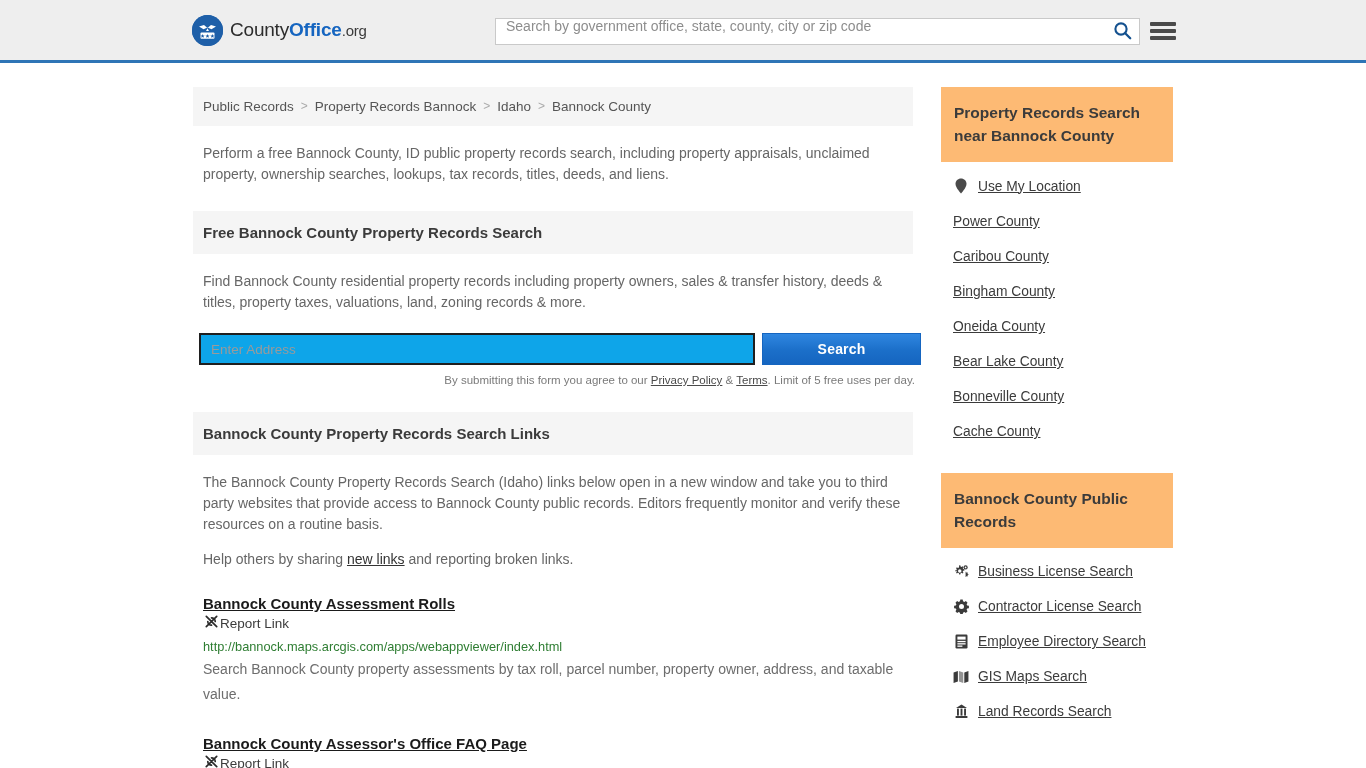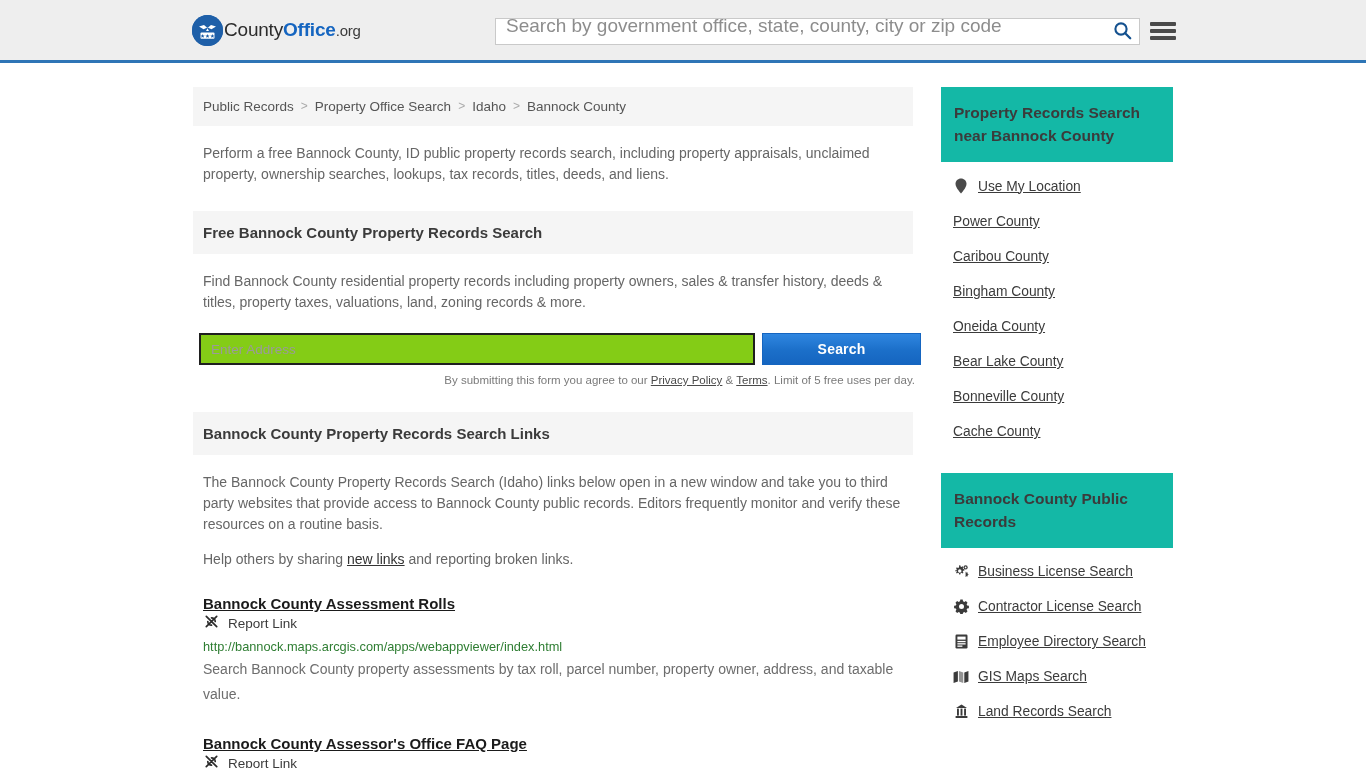--- a/index.html
+++ b/index.html
@@ -18,21 +18,21 @@
     height: 63px;
     background: #eeeeee;
     border-bottom: 3px solid #2e75b6;
     display: flex;
     align-items: center;
   }
   .logo-wrap {
     display: flex;
     align-items: center;
     margin-left: 192px;
-    gap: 1px;
+    gap: 7px;
     text-decoration: none;
   }
   .logo-mark {
     width: 31px; height: 31px;
     border-radius: 50%;
     background: #1e5fa8;
     position: relative;
     flex: 0 0 auto;
     display: block;
   }
@@ -58,21 +58,21 @@
     border: 1px solid #c9c9c9;
     display: flex;
     align-items: center;
   }
   .search-shell input {
     flex: 1;
     border: 0;
     outline: 0;
     background: transparent;
     font-family: "Liberation Sans", sans-serif;
-    font-size: 19px;
+    font-size: 14px;
     color: #333;
     padding: 0 8px 11px 10px;
     height: 100%;
   }
   .search-shell input::placeholder { color: #8d8d8d; }
   .hdr-search-btn {
     width: 34px; height: 100%;
     border: 0; background: transparent;
     cursor: pointer;
     display: flex; align-items: center; justify-content: center;
@@ -162,21 +162,21 @@
   }
   .addr-input {
     width: 575px;
     height: 32px;
     border: 2px solid #1f1f1f;
     font-family: "Liberation Sans", sans-serif;
     font-size: 13.5px;
     color: #333;
     padding: 0 10px;
     outline: none;
-    background: #84cc16;
+    background: #0ea5e9;
   }
   .addr-input::placeholder { color: #9a9a9a; }
   .search-submit {
     width: 164px;
     height: 32px;
     margin-left: 7px;
     border: 1px solid #1565c0;
     background: linear-gradient(180deg, #2f86e0 0%, #1b6fc9 55%, #1565c0 100%);
     color: #ffffff;
     font-family: "Liberation Sans", sans-serif;
@@ -216,21 +216,20 @@
     font-size: 15px;
     font-weight: 700;
     color: #1b1b1b;
     text-decoration: underline;
     cursor: pointer;
     line-height: 19px;
   }
   .report-link {
     display: flex;
     align-items: center;
-    gap: 8px;
     font-size: 13.5px;
     color: #3b3b3b;
     cursor: pointer;
     white-space: nowrap;
     margin-right: 2px;
     text-align: center;
   }
   .result-url {
     color: #2e7d32;
     font-size: 12.8px;
@@ -240,21 +239,21 @@
   }
   .result-desc {
     color: #6d6d6d;
     font-size: 14px;
     line-height: 25px;
     margin-top: 2px;
   }
 
   
   .side-head {
-    background: #14b8a6;
+    background: #fdba74;
     padding: 14px 13px 15px 13px;
     font-size: 15.5px;
     font-weight: 700;
     color: #3b3b3b;
     line-height: 23px;
   }
   .side-list { padding: 6px 0 0 0; }
   .side-item {
     display: flex;
     align-items: center;
@@ -318,21 +317,21 @@
 
 <div class="page">
   <div class="container">
 
     <div class="col-main">
 
 
       <div class="breadcrumb">
         <a href="#">Public Records</a>
         <span class="sep">&gt;</span>
-        <a href="#">Property Office Search</a>
+        <a href="#">Property Records Bannock</a>
         <span class="sep">&gt;</span>
         <a href="#">Idaho</a>
         <span class="sep">&gt;</span>
         <span class="cur">Bannock County</span>
       </div>
 
       <p class="body-copy">Perform a free Bannock County, ID public property records search, including property appraisals, unclaimed property, ownership searches, lookups, tax records, titles, deeds, and liens.</p>
 
       <div class="section-head">Free Bannock County Property Records Search</div>
 

